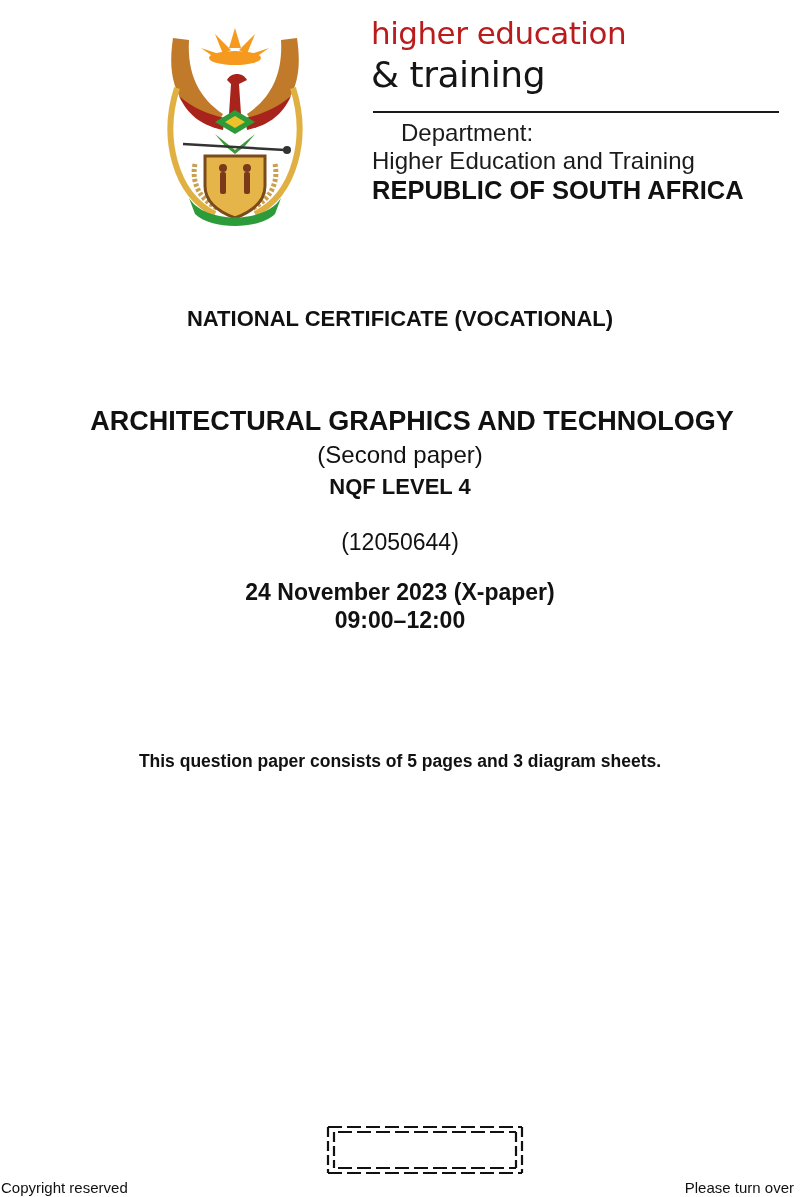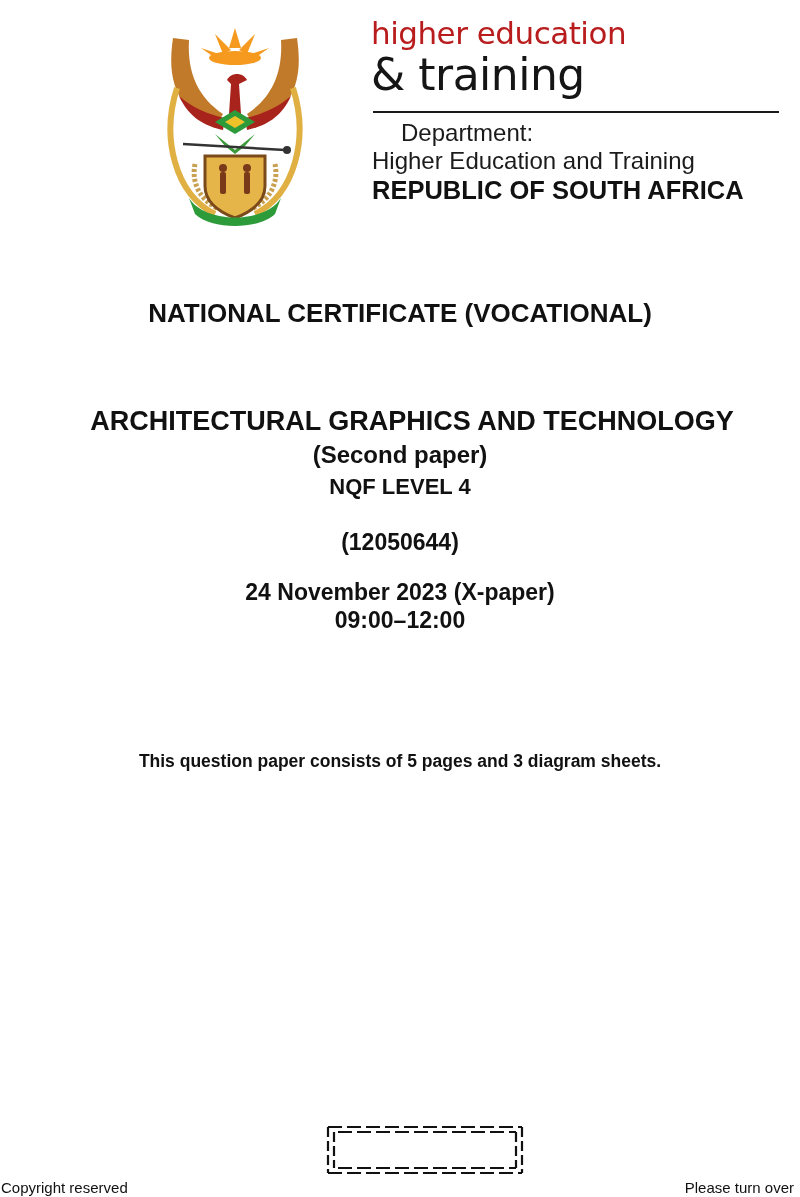--- a/index.html
+++ b/index.html
@@ -1,29 +1,29 @@
 <!DOCTYPE html>
 <html><head>
   <meta charset="utf-8">
   <style>
     html, body { margin: 0; padding: 0; background: #ffffff; }
     body {
       width: 800px; height: 1197px; position: relative; overflow: hidden;
       font-family: "Liberation Sans", sans-serif; color: #111;
     }
     .abs { position: absolute; }
-    .center { left: 0; width: 800px; text-align: center; font-weight: bold; }
+    .center { left: 0; width: 800px; text-align: center; }
     #crest { left: 165px; top: 18px; width: 140px; height: 208px; }
     .brand1 { left: 371px; top: 12px; font-family: "DejaVu Sans", sans-serif; font-size: 31px; line-height: 42px; color: #b91c1c; letter-spacing: -0.5px; }
-    .brand2 { left: 371px; top: 54px; font-family: "DejaVu Sans", sans-serif; font-size: 44px; line-height: 42px; color: #151515; letter-spacing: -0.5px; }
+    .brand2 { left: 371px; top: 54px; font-family: "DejaVu Sans", sans-serif; font-size: 36px; line-height: 42px; color: #151515; letter-spacing: -0.5px; }
     .brand-rule { left: 373px; top: 111px; width: 406px; height: 2px; background: #1a1a1a; }
     .dept { left: 372px; top: 120px; font-size: 24px; line-height: 26px; color: #1b1b1b; margin-left: 29px; }
     .dept2 { left: 372px; top: 148px; font-size: 24px; line-height: 26px; color: #1b1b1b; }
     .dept3 { left: 372px; top: 176px; font-size: 25.5px; line-height: 28px; font-weight: bold; color: #111; }
-    .t-cert { top: 298px; font-size: 26px; font-weight: bold; }
+    .t-cert { top: 306px; font-size: 22px; font-weight: bold; }
     .t-subj { top: 406px; font-size: 27px; font-weight: bold; padding-left: 12px; }
     .t-paper { top: 441px; font-size: 24px; }
     .t-nqf { top: 474px; font-size: 22px; font-weight: bold; }
     .t-code { top: 529px; font-size: 23px; }
     .t-date { top: 579px; font-size: 23px; font-weight: bold; }
     .t-time { top: 607px; font-size: 23px; font-weight: bold; }
     .t-pages { top: 751px; font-size: 17.5px; font-weight: bold; }
     #code-box {
       left: 326px; top: 1124px; width: 198px; height: 52px;
     }

